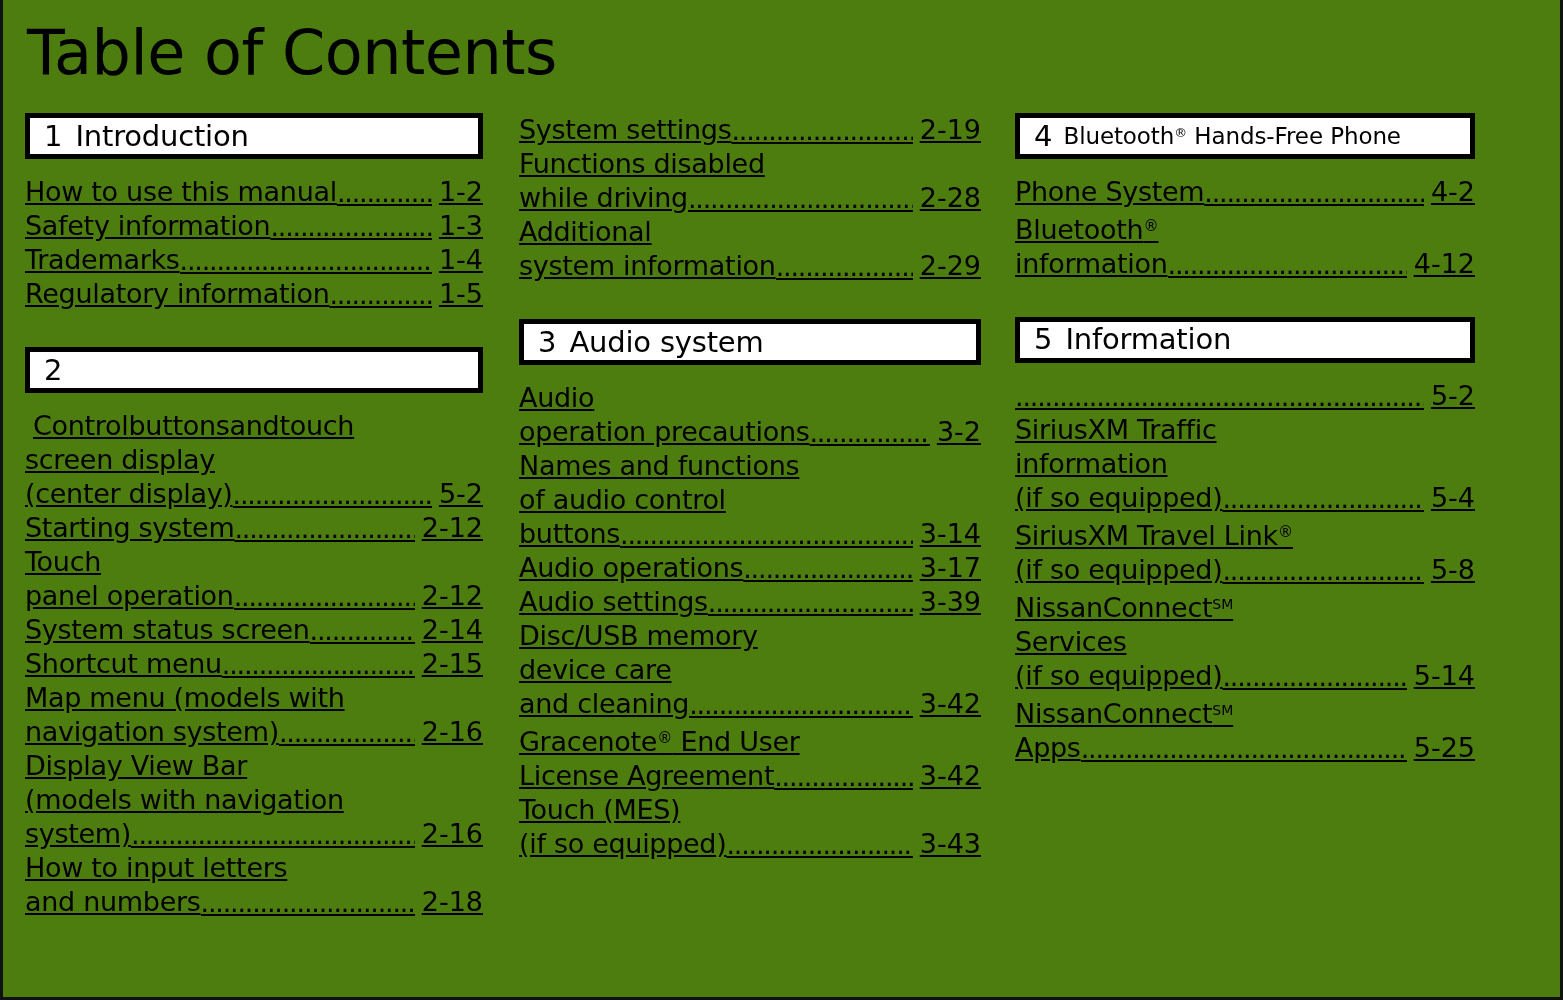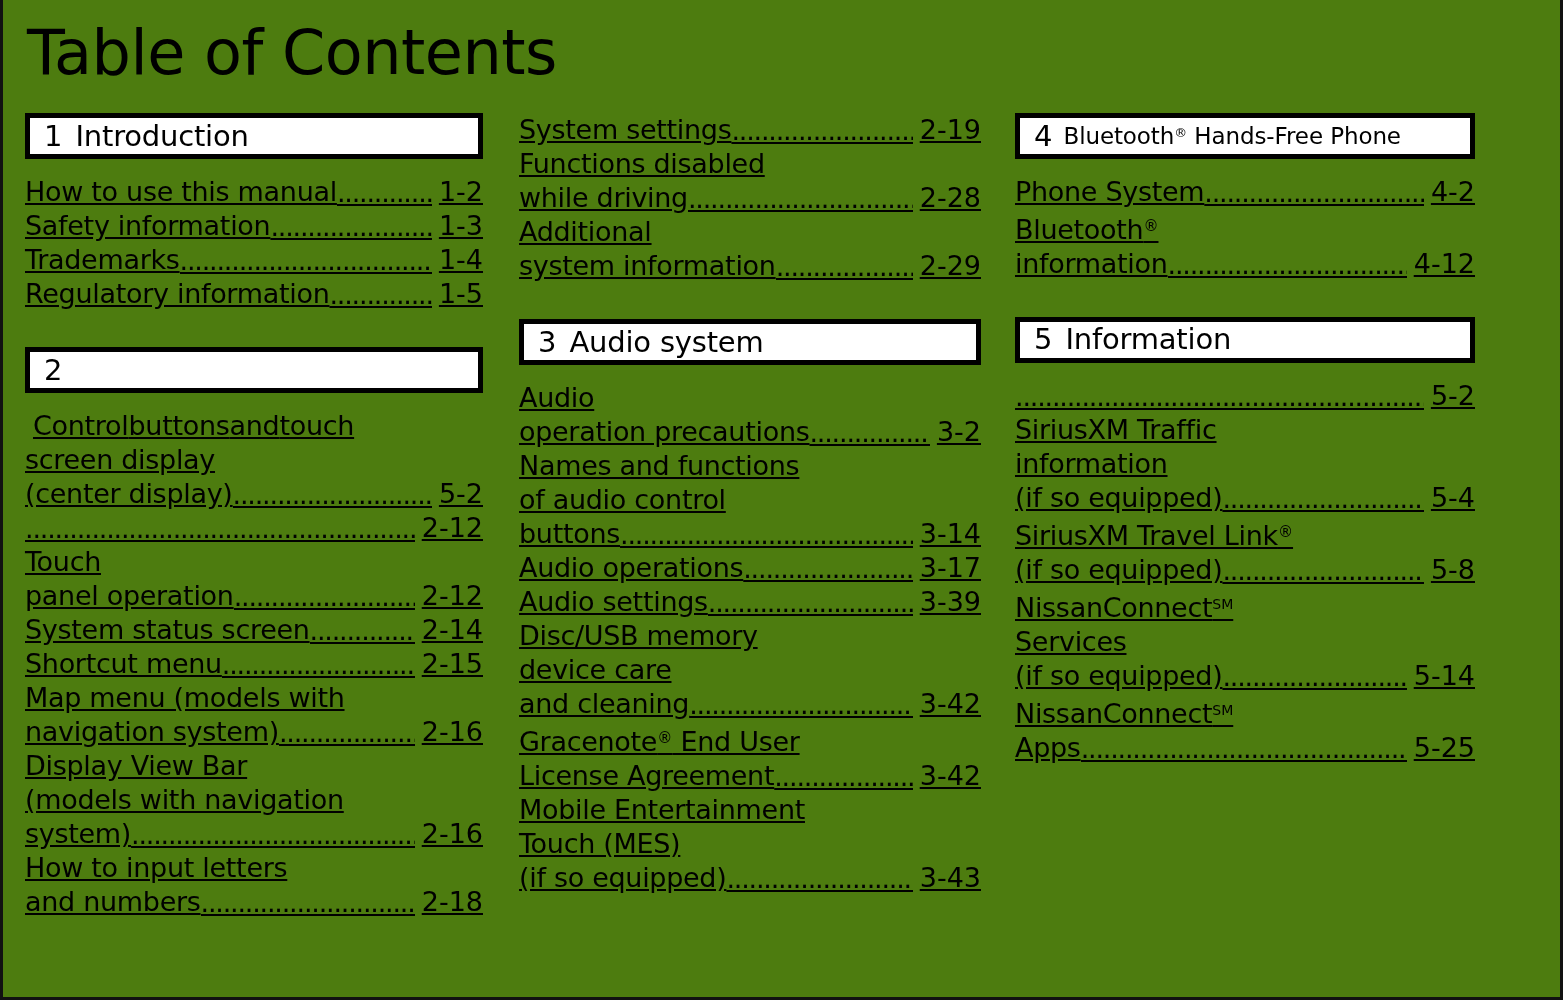--- a/index.html
+++ b/index.html
@@ -196,20 +196,21 @@
           </div>
           <div class="line">screen display</div>
           <div class="line lead">
             <span class="txt">(center display)</span>
             <span class="dots">..........................................................................................</span>
             <span class="pg">5-2</span>
           </div>
         </div>
         <div class="entry">
           <div class="line lead">
+            <span class="txt">Starting system</span>
             <span class="dots">..........................................................................................</span>
             <span class="pg">2-12</span>
           </div>
         </div>
         <div class="entry">
           <div class="line">Touch</div>
           <div class="line lead">
             <span class="txt">panel operation</span>
             <span class="dots">..........................................................................................</span>
             <span class="pg">2-12</span>
@@ -325,21 +326,20 @@
         </div>
         <div class="entry">
           <div class="line">Gracenote<sup>®</sup> End User</div>
           <div class="line lead">
             <span class="txt">License Agreement</span>
             <span class="dots">..........................................................................................</span>
             <span class="pg">3-42</span>
           </div>
         </div>
         <div class="entry">
-          <div class="line">Mobile Entertainment</div>
           <div class="line">Touch (MES)</div>
           <div class="line lead">
             <span class="txt">(if so equipped)</span>
             <span class="dots">..........................................................................................</span>
             <span class="pg">3-43</span>
           </div>
         </div>
       </div>
     <div class="column col-3">
         <div class="section-box small">

